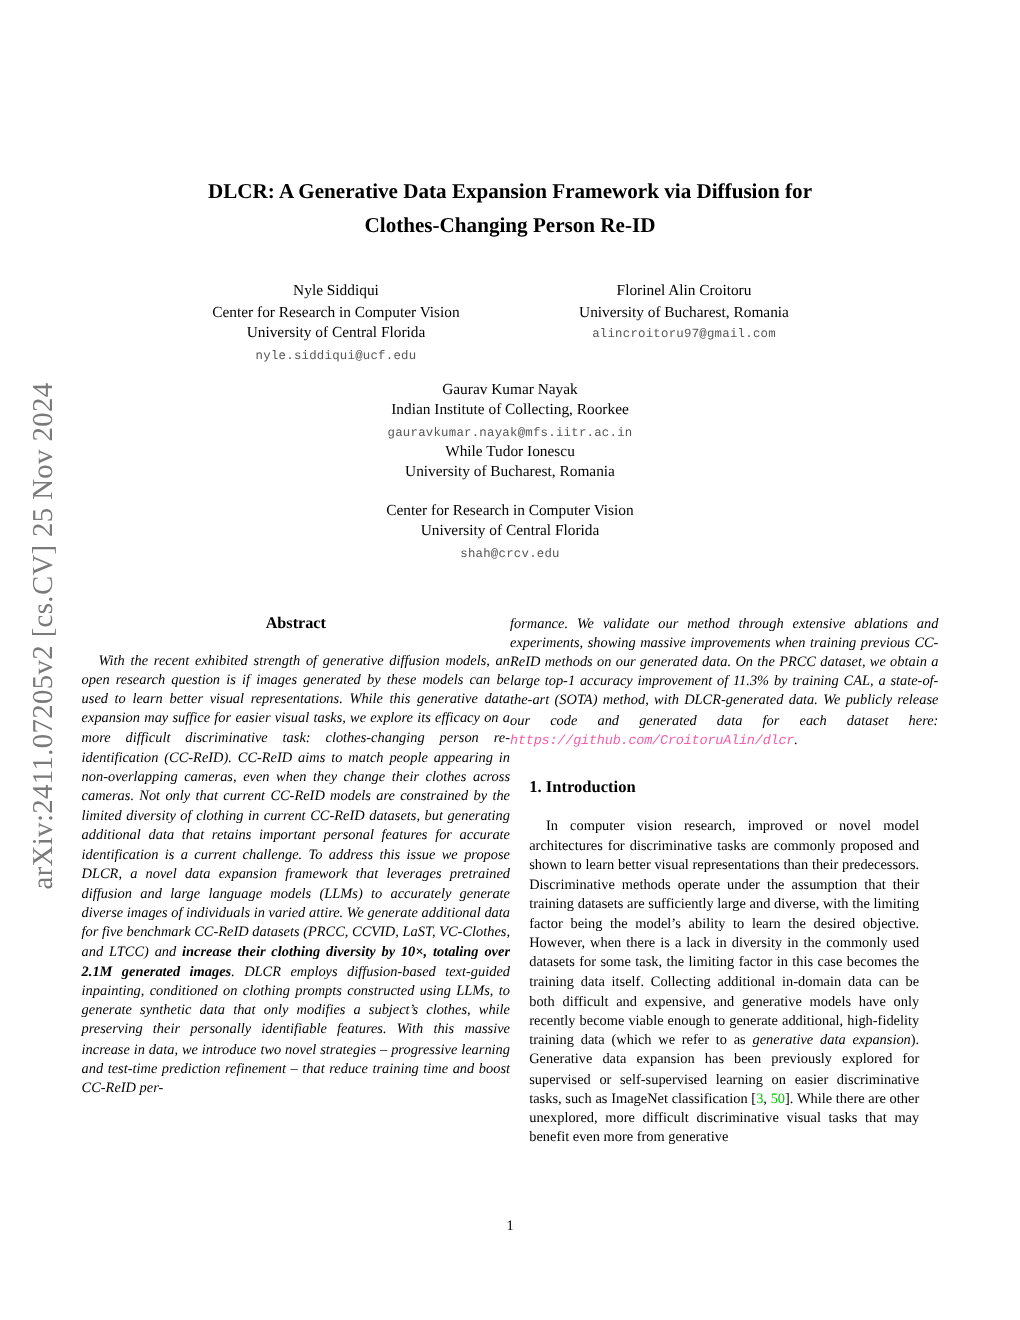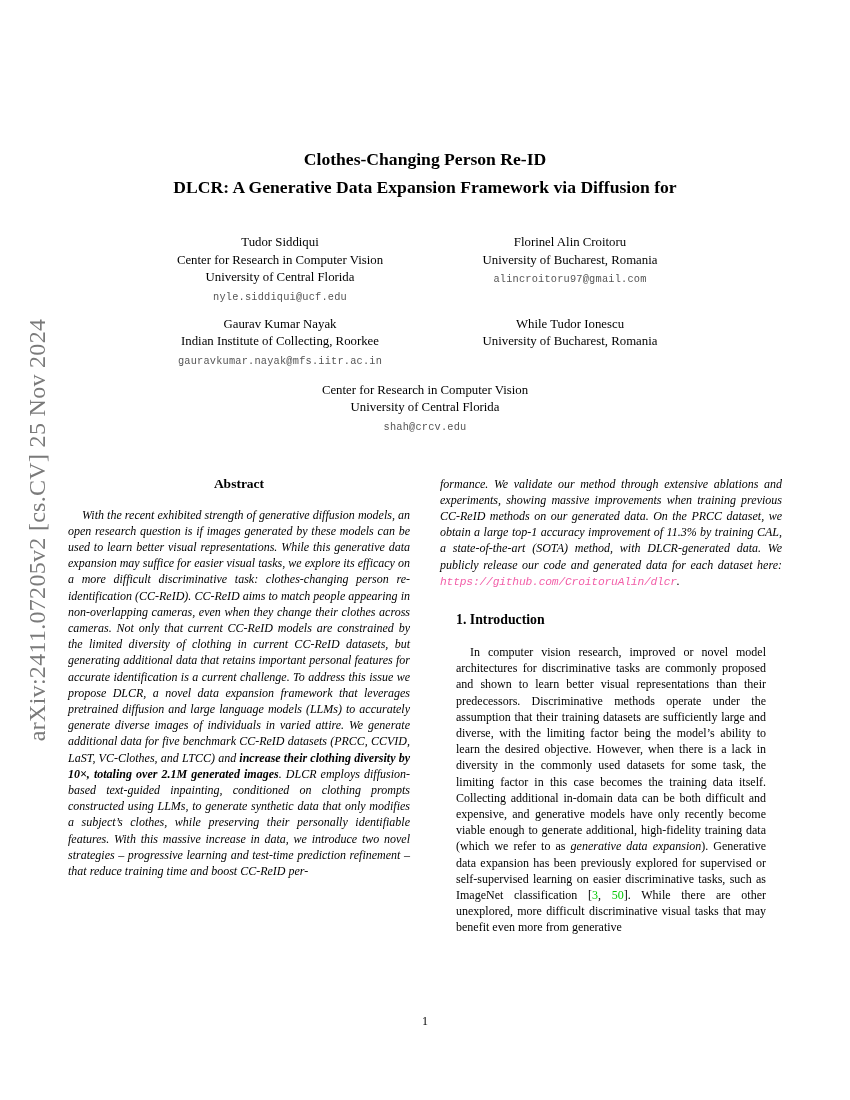--- a/index.html
+++ b/index.html
@@ -29,37 +29,36 @@
     text-align: center;
     font-size: 17.6px;
     font-weight: bold;
     line-height: 28px;
   }
   .title .tline { display: block; }
 
   .authors { width: 580px; margin: 33px auto 0 auto; }
   .author-row { display: flex; }
   .author-row .author { flex: 1; }
-  .author-row.row2 { margin-top: 12px; }
+  .author-row.row2 { margin-top: 12px; flex-direction: column; }
   .author-row.row3 { margin-top: 14px; }
   .author { text-align: center; }
   .author-name, .affil { font-size: 12.8px; line-height: 17.5px; }
   .affil:empty { display: none; }
   .email {
     margin-top: 3px;
     font-family: "Liberation Mono", monospace;
     font-size: 10.3px;
     line-height: 14px;
     color: var(--email-gray, #555555);
     letter-spacing: 0.2px;
   }
 
   .columns {
     display: flex;
-    gap: 30px;
     margin: 42px 68px 0 68px;
   }
   .col { flex: 1; min-width: 0; }
 
   .abstract-heading {
     margin: 0 0 15px 0;
     text-align: center;
     font-size: 13.5px;
     font-weight: bold;
   }
@@ -104,29 +103,29 @@
 </style>
 </head>
 <body>
 
 <div class="page">
 
   <div class="arxiv-stamp">arXiv:2411.07205v2  [cs.CV]  25 Nov 2024</div>
 
   <header class="title-block">
     <h1 class="title">
+      <span class="tline">DLCR: A Generative Data Expansion Framework via Diffusion for</span>
       <span class="tline">Clothes-Changing Person Re-ID</span>
-      <span class="tline">DLCR: A Generative Data Expansion Framework via Diffusion for</span>
     </h1>
   </header>
 
   <section class="authors">
     <div class="author-row row1">
       <div class="author">
-        <div class="author-name">Tudor Siddiqui</div>
+        <div class="author-name">Nyle Siddiqui</div>
         <div class="affil">Center for Research in Computer Vision</div>
         <div class="affil">University of Central Florida</div>
         <div class="email">nyle.siddiqui@ucf.edu</div>
       </div>
       <div class="author">
         <div class="author-name">Florinel Alin Croitoru</div>
         <div class="affil">University of Bucharest, Romania</div>
 
         <div class="email">alincroitoru97@gmail.com</div>
       </div>

